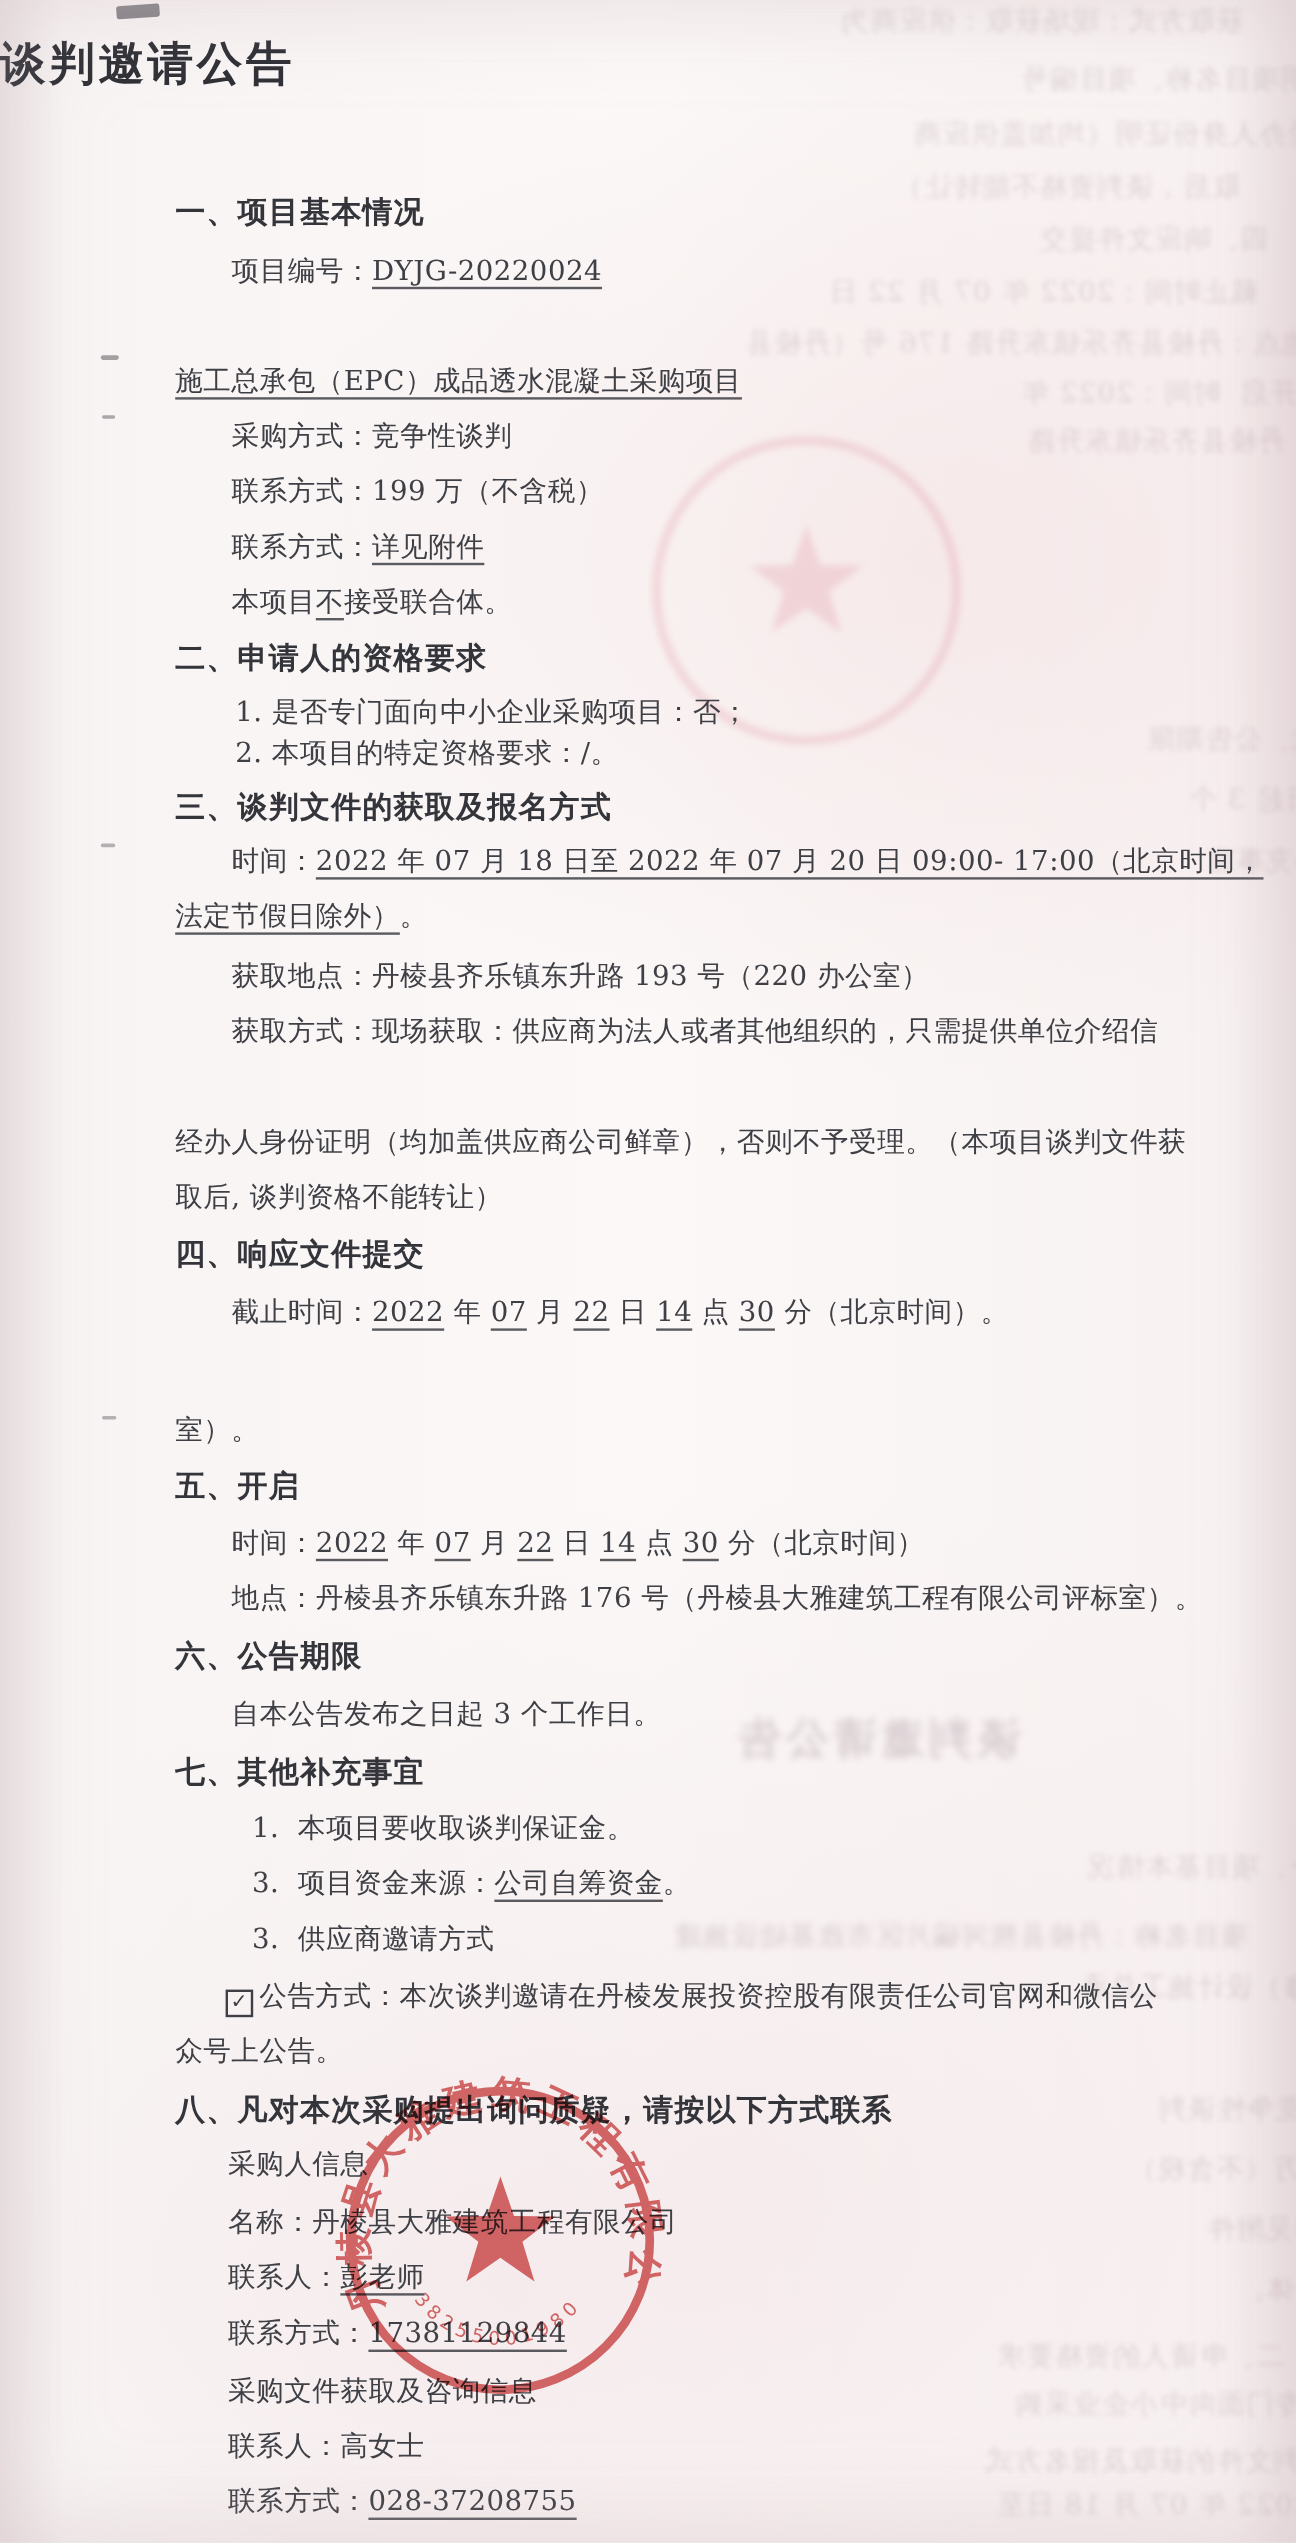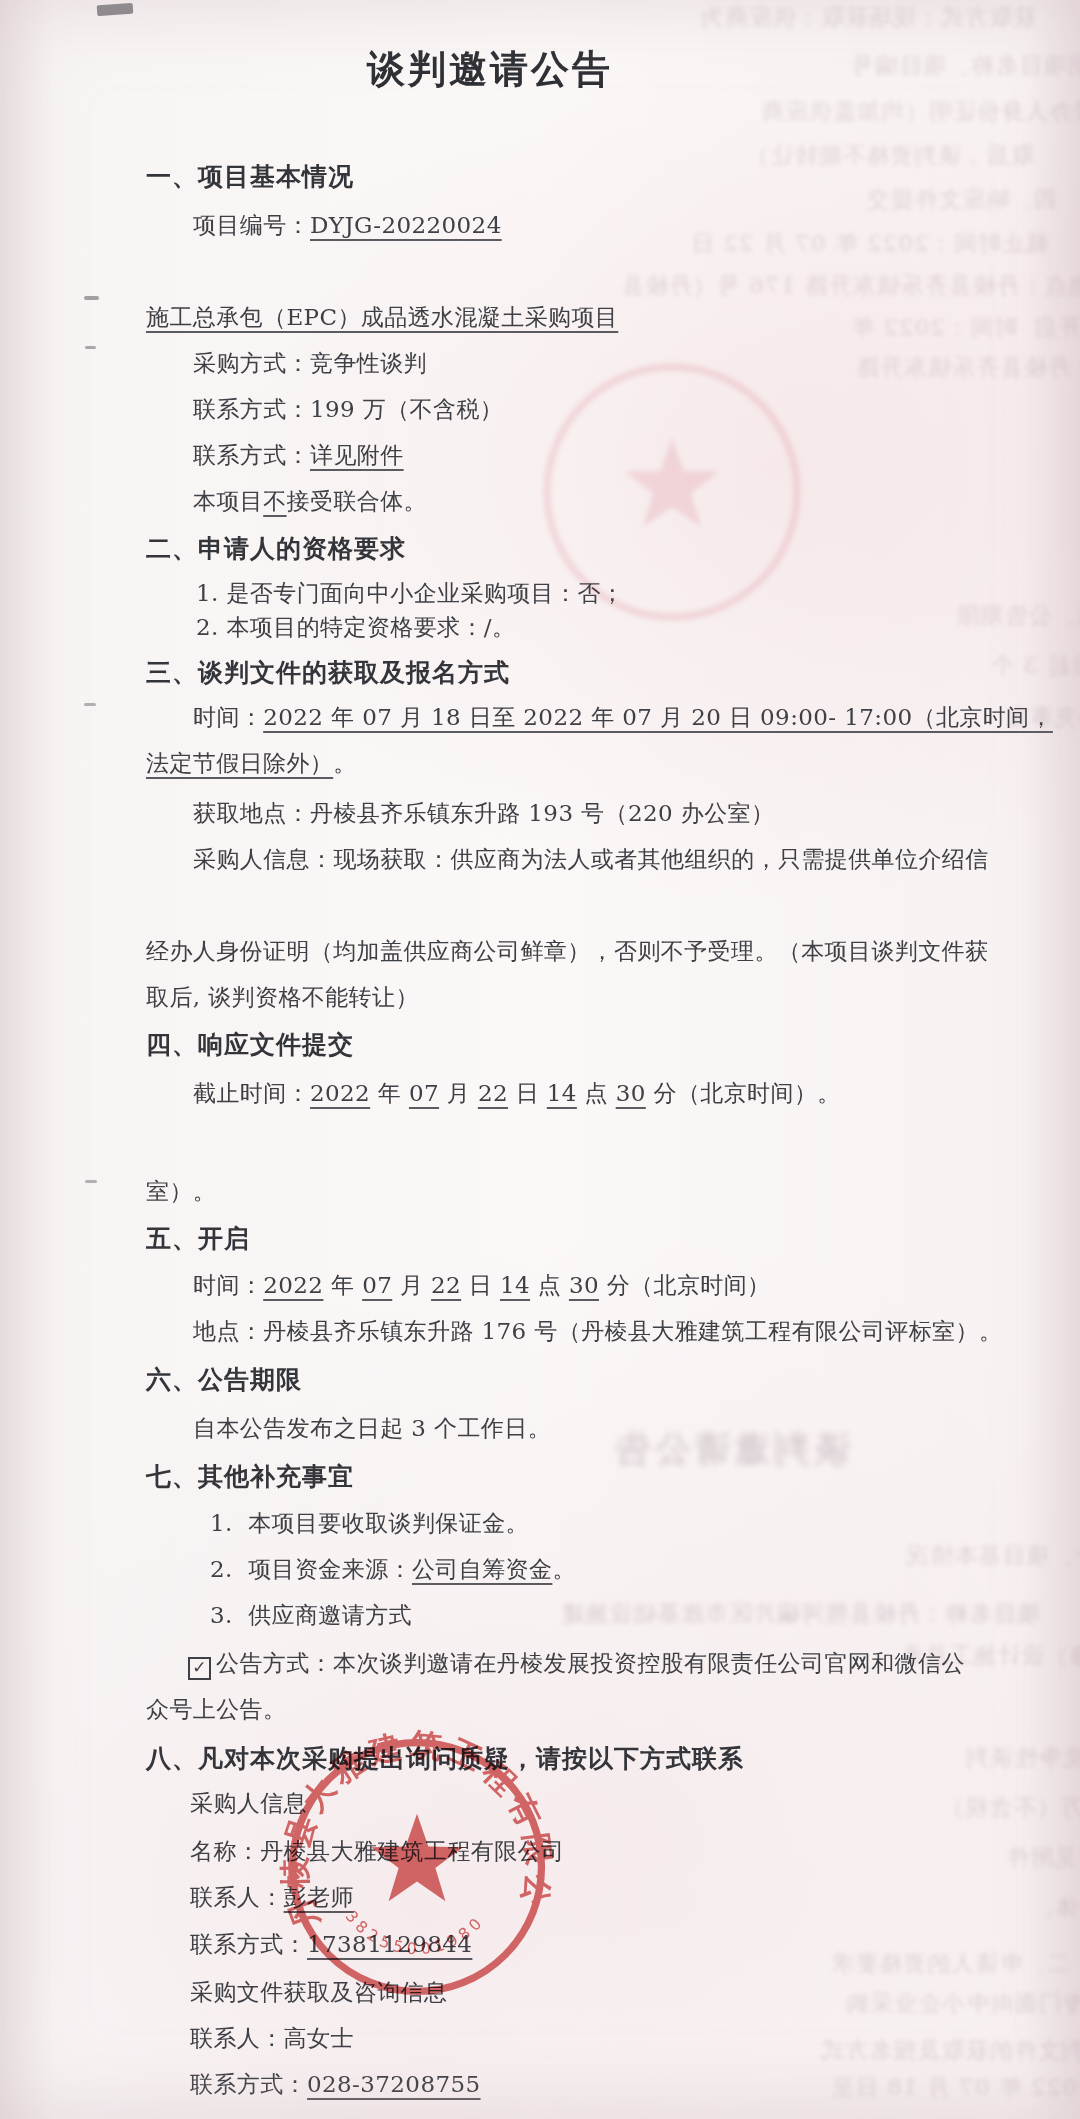--- a/index.html
+++ b/index.html
@@ -9,21 +9,21 @@
       radial-gradient(900px 700px at 72% 22%, rgba(238,205,210,.30), rgba(238,205,210,0) 62%),
       radial-gradient(1000px 900px at 58% 86%, rgba(236,214,219,.28), rgba(236,214,219,0) 65%),
       radial-gradient(700px 520px at 38% 90%, rgba(242,222,226,.30), rgba(242,222,226,0) 60%),
       linear-gradient(90deg,#eee7e7 0,#f8f4f4 5%,#fbf8f7 50%,#f8f2f2 95%,#efe7e8 100%);
     font-family:"DejaVu Serif","Liberation Serif",serif;
     color:#3f4046;
   }
   .ln{position:absolute;white-space:pre;font-size:23px;letter-spacing:.4px;z-index:3;}
   .hd{position:absolute;white-space:pre;font-weight:bold;font-size:25px;letter-spacing:1px;
       color:#34353b;font-family:Liberation Mono, monospace;z-index:3;}
-  .title{position:absolute;top:44px;left:0;width:980px;text-align:center;font-size:38px;
+  .title{position:absolute;top:28px;left:0;width:980px;font-size:38px;
       font-weight:bold;letter-spacing:3px;color:#2f3036;z-index:3;}
   .u{text-decoration:underline;text-underline-offset:6px;text-decoration-thickness:1.5px;
       text-decoration-color:rgba(62,63,69,.85);}
   .cb{display:inline-block;width:19px;height:19px;border:2px solid #3f4046;text-align:center;
       line-height:17px;font-size:17px;vertical-align:-2px;margin-right:5px;
       font-family:"DejaVu Sans","Liberation Sans",sans-serif;}
   .sp{display:inline-block;width:52px;}
   .ghost{position:absolute;transform:scaleX(-1);filter:blur(2px);color:#a5929b;opacity:.30;
       font-size:23px;white-space:pre;z-index:1;letter-spacing:1px;}
   .ghost.big{font-size:36px;font-weight:bold;filter:blur(3px);opacity:.38;letter-spacing:4px;}
@@ -92,38 +92,38 @@
   <div class="ln" style="top:486px;left:193px"><span>本项目</span><span class="u">不</span><span>接受联合体。</span></div>
 
   <div class="hd" style="top:532px;left:146px">二、申请人的资格要求</div>
   <div class="ln" style="top:578px;left:196px">1. 是否专门面向中小企业采购项目：否；</div>
   <div class="ln" style="top:612px;left:196px">2. 本项目的特定资格要求：/。</div>
 
   <div class="hd" style="top:656px;left:146px">三、谈判文件的获取及报名方式</div>
   <div class="ln" style="top:702px;left:193px"><span>时间：</span><span class="u">2022 年 07 月 18 日至 2022 年 07 月 20 日 09:00- 17:00（北京时间，</span></div>
   <div class="ln" style="top:748px;left:146px"><span class="u">法定节假日除外）</span><span>。</span></div>
   <div class="ln" style="top:798px;left:193px"><span>获取地点：</span><span>丹棱县齐乐镇东升路 193 号（220 办公室）</span></div>
-  <div class="ln" style="top:844px;left:193px">采购人信息：现场获取：供应商为法人或者其他组织的，只需提供单位介绍信</div>
+  <div class="ln" style="top:844px;left:193px">获取方式：现场获取：供应商为法人或者其他组织的，只需提供单位介绍信</div>
   <div class="ln" style="top:936px;left:146px">经办人身份证明（均加盖供应商公司鲜章），否则不予受理。（本项目谈判文件获</div>
   <div class="ln" style="top:982px;left:146px">取后, 谈判资格不能转让）</div>
 
   <div class="hd" style="top:1028px;left:146px">四、响应文件提交</div>
   <div class="ln" style="top:1078px;left:193px"><span>截止时间：</span><span class="u">2022</span><span> 年 </span><span class="u">07</span><span> 月 </span><span class="u">22</span><span> 日 </span><span class="u">14</span><span> 点 </span><span class="u">30</span><span> 分（北京时间）。</span></div>
   <div class="ln" style="top:1176px;left:146px">室）。</div>
 
   <div class="hd" style="top:1222px;left:146px">五、开启</div>
   <div class="ln" style="top:1270px;left:193px"><span>时间：</span><span class="u">2022</span><span> 年 </span><span class="u">07</span><span> 月 </span><span class="u">22</span><span> 日 </span><span class="u">14</span><span> 点 </span><span class="u">30</span><span> 分（北京时间）</span></div>
   <div class="ln" style="top:1316px;left:193px"><span>地点：</span><span>丹棱县齐乐镇东升路 176 号（丹棱县大雅建筑工程有限公司评标室）。</span></div>
 
   <div class="hd" style="top:1363px;left:146px">六、公告期限</div>
   <div class="ln" style="top:1413px;left:193px">自本公告发布之日起 3 个工作日。</div>
 
   <div class="hd" style="top:1460px;left:146px">七、其他补充事宜</div>
   <div class="ln" style="top:1508px;left:210px">1.  本项目要收取谈判保证金。</div>
-  <div class="ln" style="top:1554px;left:210px"><span>2.  项目资金来源：</span><span class="u">公司自筹资金</span><span>。</span></div>
+  <div class="ln" style="top:1554px;left:210px"><span>3.  项目资金来源：</span><span class="u">公司自筹资金</span><span>。</span></div>
   <div class="ln" style="top:1600px;left:210px">3.  供应商邀请方式</div>
   <div class="ln" style="top:1648px;left:188px"><span class="cb">✓</span><span>公告方式：本次谈判邀请在丹棱发展投资控股有限责任公司官网和微信公</span></div>
   <div class="ln" style="top:1694px;left:146px">众号上公告。</div>
 
   <div class="hd" style="top:1742px;left:146px">八、凡对本次采购提出询问质疑，请按以下方式联系</div>
   <div class="ln" style="top:1788px;left:190px">采购人信息</div>
   <div class="ln" style="top:1836px;left:190px"><span>名称：</span><span>丹棱县大雅建筑工程有限公司</span></div>
   <div class="ln" style="top:1882px;left:190px"><span>联系人：</span><span class="u">彭老师</span></div>
   <div class="ln" style="top:1929px;left:190px"><span>联系方式：</span><span class="u">17381129844</span></div>
   <div class="ln" style="top:1977px;left:190px">采购文件获取及咨询信息</div>

